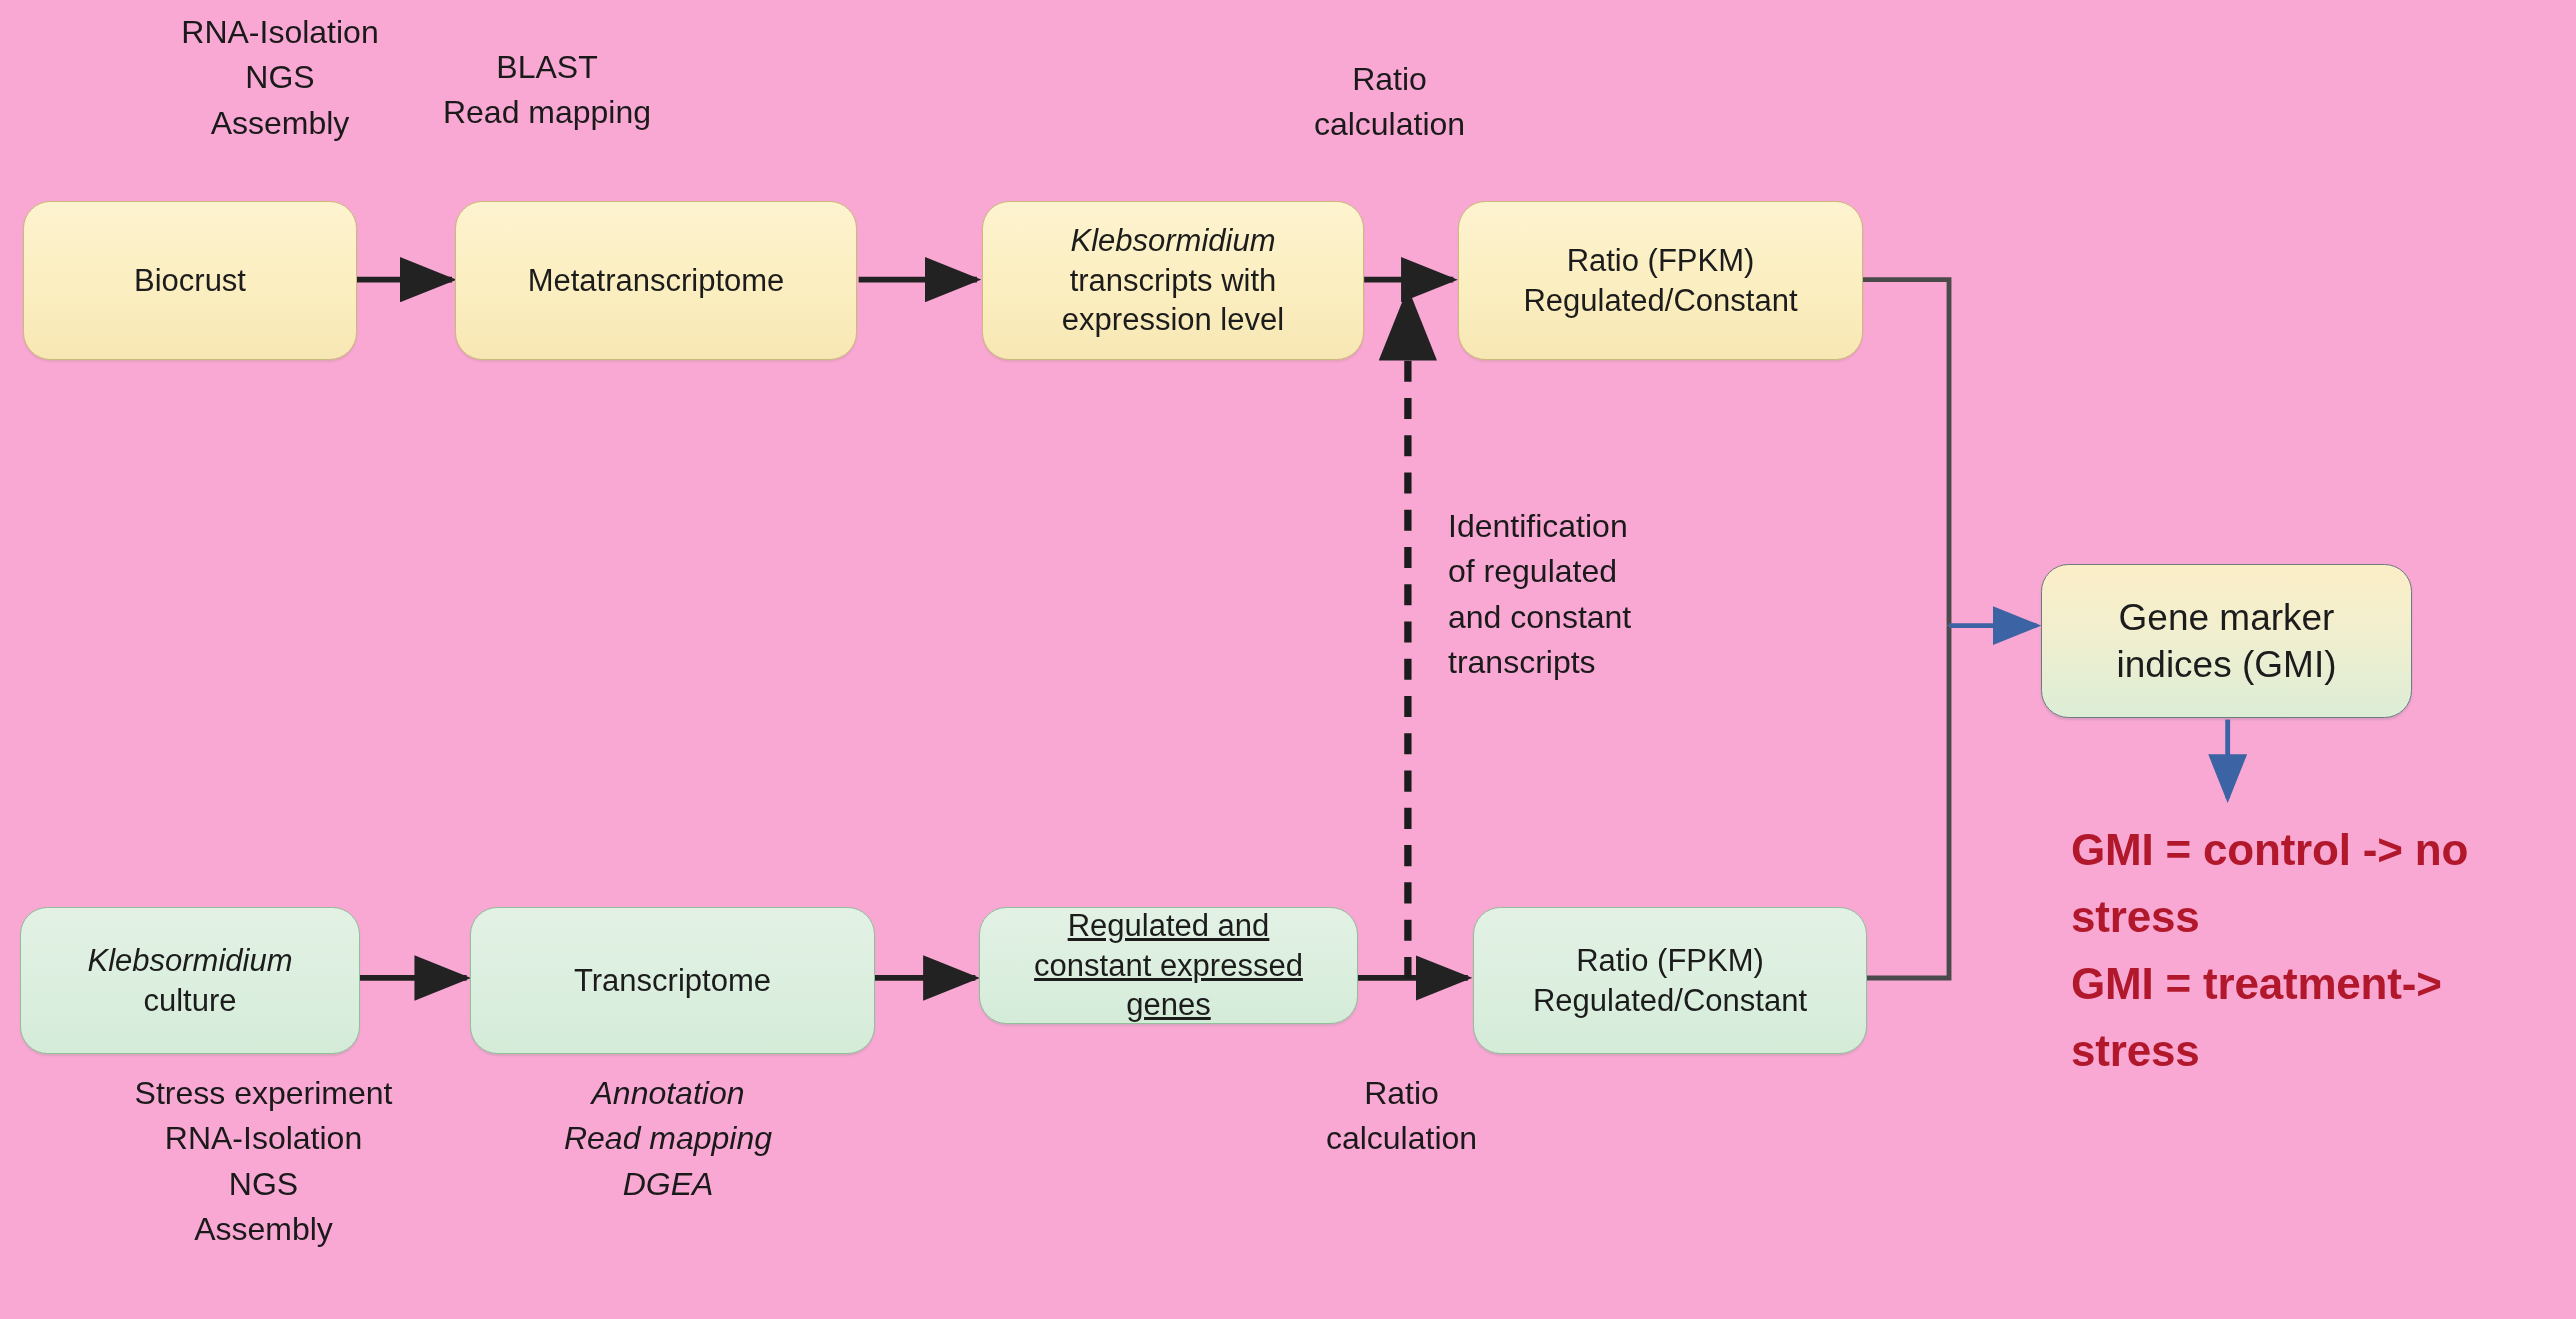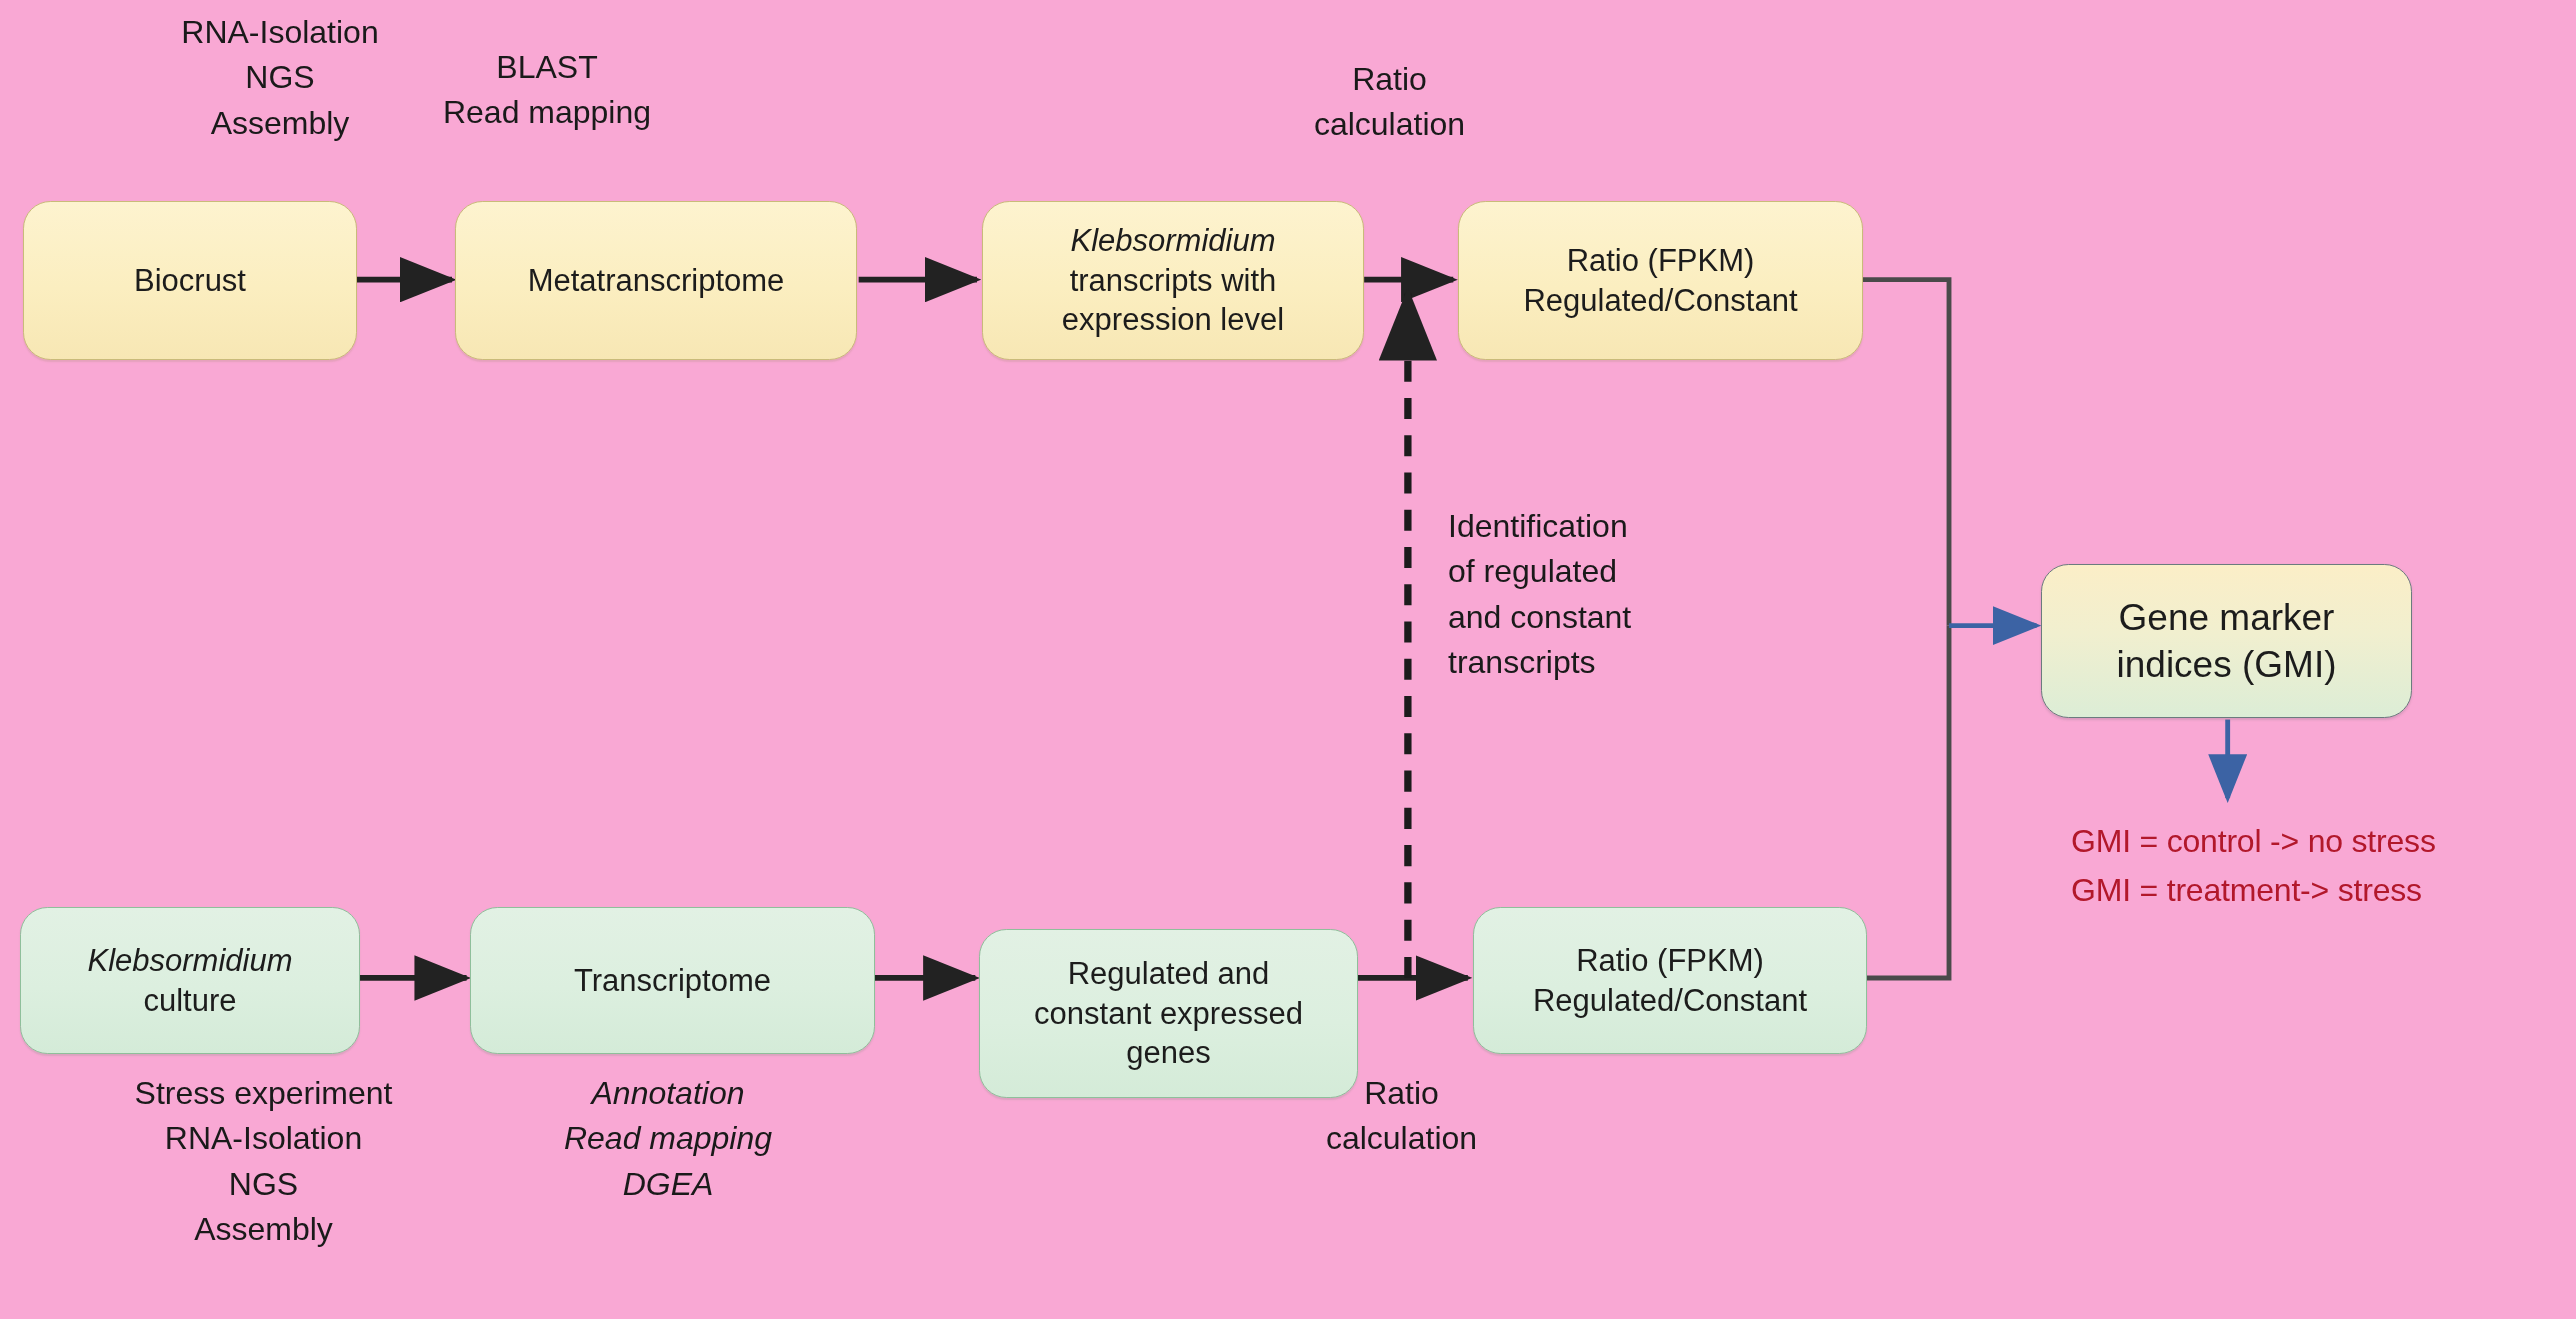--- a/index.html
+++ b/index.html
@@ -58,22 +58,22 @@
     font-size: 32px;
     color: #1c1c1c;
     line-height: 1.42;
     text-align: center;
     white-space: pre-line;
     color: #1a1a1a;
   }
   .caption.left-align { text-align: left; }
   .redtext {
     position: absolute;
-    font-size: 32px;
-    font-weight: normal;
+    font-size: 44px;
+    font-weight: bold;
     color: #b2182b;
     line-height: 1.52;
     white-space: pre-line;
     letter-spacing: -0.2px;
   }
 </style>
 </head>
 <body>
 
 <div id="canvas">
@@ -158,21 +158,21 @@
     <span class="inner">
       <span class="sci">Klebsormidium</span><br>
       <span>culture</span>
     </span>
   </div>
 
   <div class="node node-green" style="left:470px; top:907px; width:405px; height:147px;justify-content:center;">
     <span class="inner">Transcriptome</span>
   </div>
 
-  <div class="node node-green" style="left:979px; top:929px; width:379px; height:169px;">
+  <div class="node node-green" style="left:979px; top:907px; width:379px; height:117px;text-decoration:underline;">
     <span class="inner" style="white-space:pre-line;">Regulated and
 constant expressed
 genes</span>
   </div>
 
   <div class="node node-green" style="left:1473px; top:907px; width:394px; height:147px;">
     <span class="inner" style="white-space:pre-line;">Ratio (FPKM)
 Regulated/Constant</span>
   </div>
 

